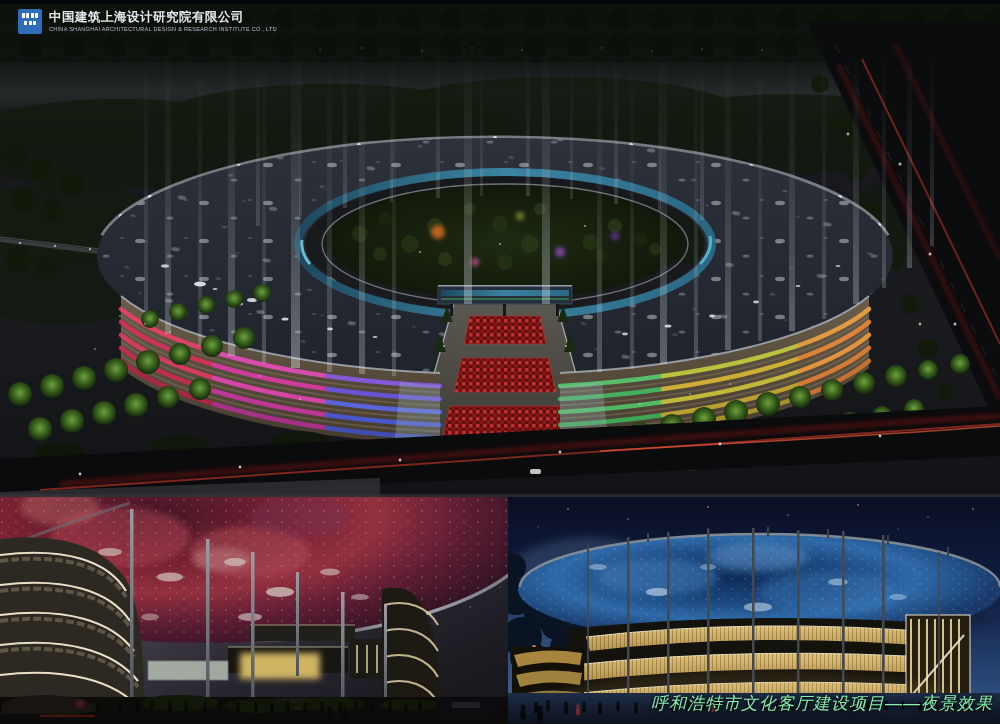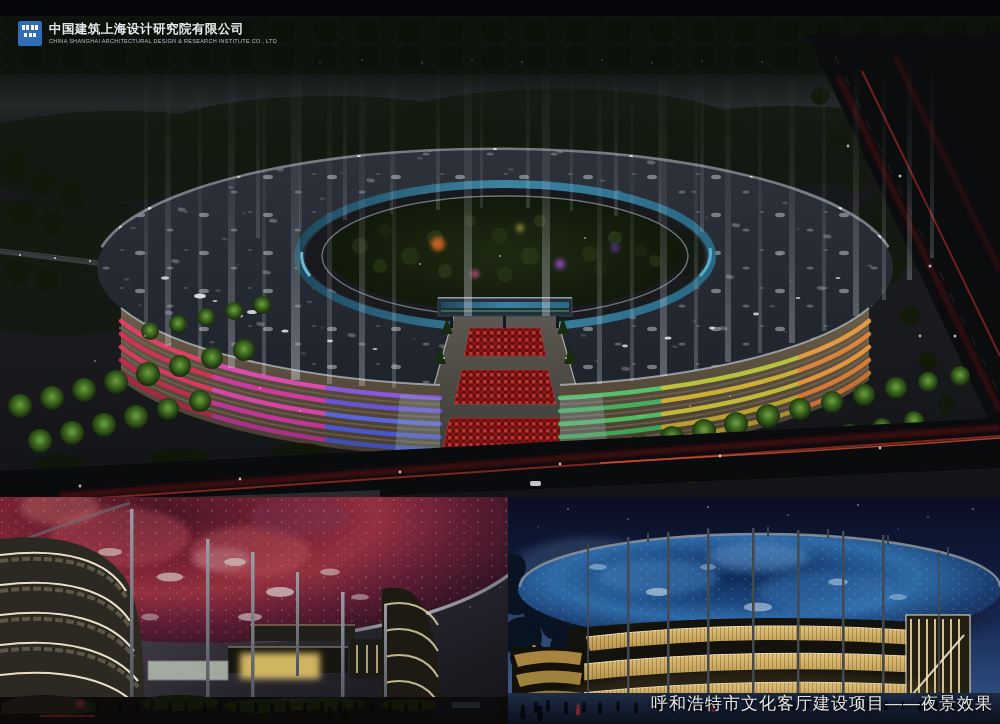--- a/index.html
+++ b/index.html
@@ -1,35 +1,35 @@
 <!DOCTYPE html>
 <html><head>
 <meta charset="utf-8">
 <style>
   html,body{margin:0;padding:0;background:#000;}
   .board{position:relative;width:1000px;height:724px;overflow:hidden;background:#05060a;
          font-family:"Liberation Sans",sans-serif;}
   .panel{position:absolute;overflow:hidden;}
-  .p-main{left:0;top:16px;width:1000px;height:497px;}
+  .p-main{left:0;top:4px;width:1000px;height:497px;}
   .p-bl{left:0;top:497px;width:508px;height:227px;}
   .p-br{left:508px;top:497px;width:492px;height:227px;}
   .panel svg{display:block;width:100%;height:100%;}
 
   .logo-block{position:absolute;left:18px;top:5px;display:flex;align-items:flex-start;gap:7px;z-index:20;}
   .logo-mark{width:24px;height:25px;background:#2f6db8;border-radius:2px;box-sizing:border-box;padding-top:4px;}
   .lm-bar{display:block;height:5px;width:16px;margin:0 auto;
           background:repeating-linear-gradient(90deg,#fff 0 3px,rgba(255,255,255,0) 3px 4.5px);}
   .lm-bar.b2{width:13px;margin-top:3px;height:4px;}
   .logo-text{padding-top:1px;}
   .logo-zh{font-size:12.5px;font-weight:bold;color:#e6e9ee;letter-spacing:.5px;line-height:1.15;
            font-family:"Liberation Serif",serif;white-space:nowrap;}
   .logo-en{font-size:5.5px;color:#b9bec8;letter-spacing:.3px;margin-top:2px;white-space:nowrap;}
 
   .caption{position:absolute;right:7px;bottom:9px;z-index:20;font-size:17px;font-weight:500;
-           color:#e5e5e5;letter-spacing:1px;text-shadow:0 1px 3px #000,0 0 6px rgba(0,0,0,.7);}
+           color:#86efac;letter-spacing:1px;text-shadow:0 1px 3px #000,0 0 6px rgba(0,0,0,.7);font-style:italic;}
 </style>
 </head>
 <body>
 
 <div class="board">
 
   <div class="panel p-main">
     <svg viewBox="0 0 1000 497" preserveAspectRatio="none">
       <defs>
         <linearGradient id="m-sky" x1="0" y1="0" x2="0" y2="1">

